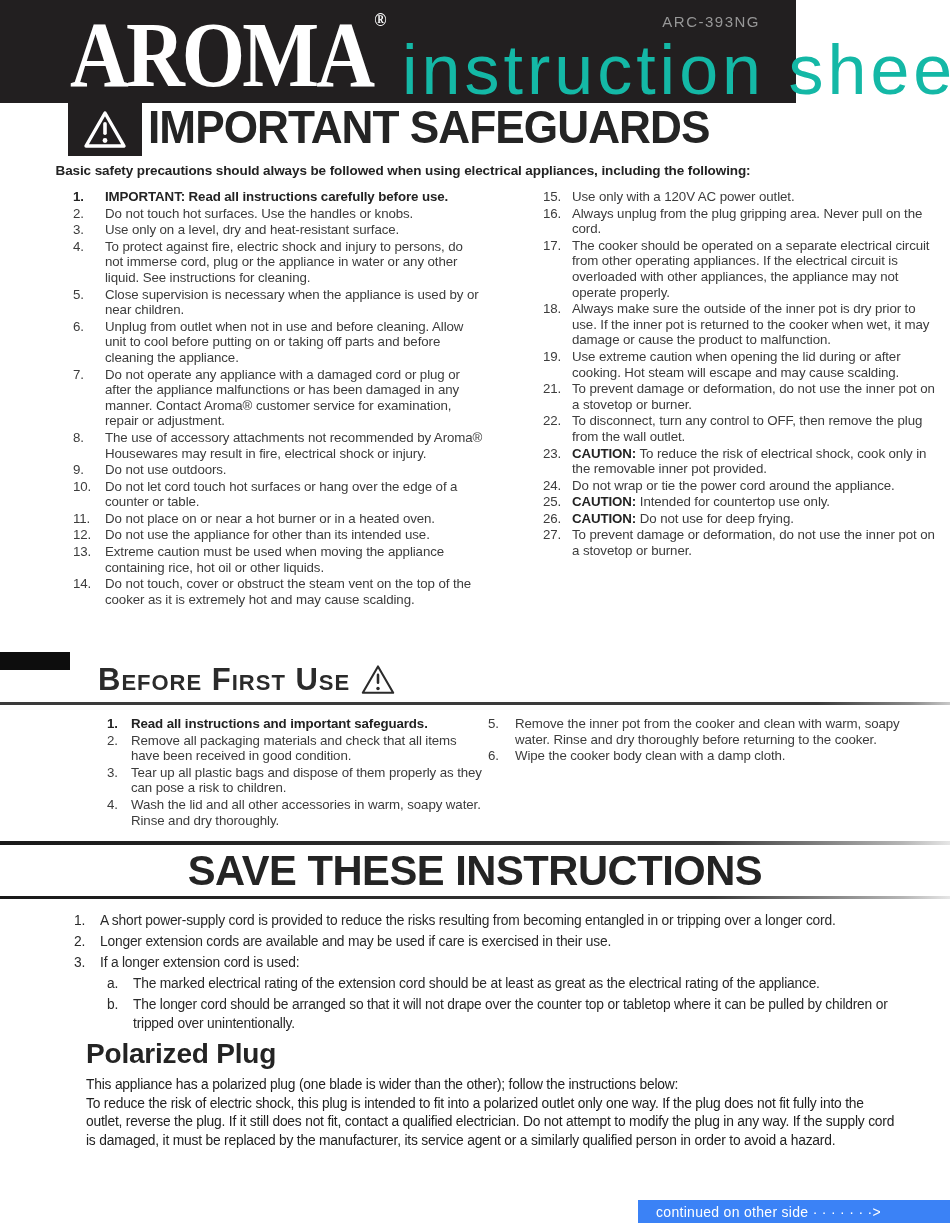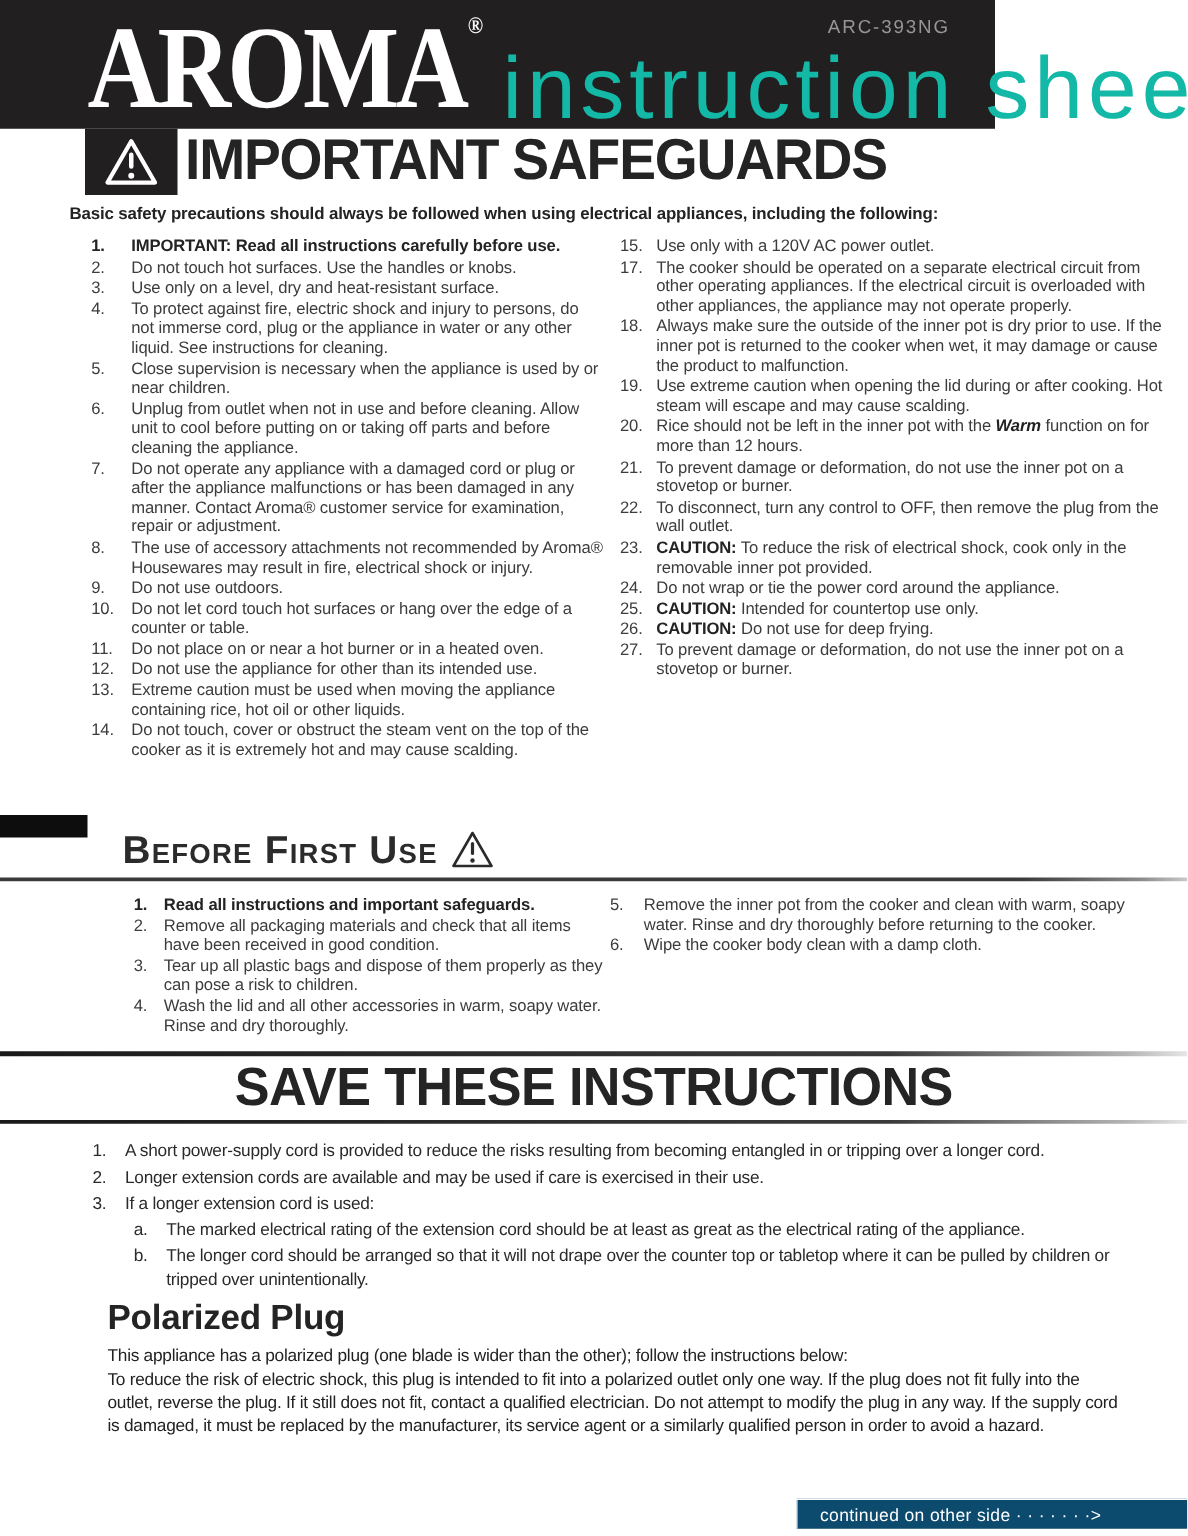--- a/index.html
+++ b/index.html
@@ -38,21 +38,21 @@
   
   .col { position:absolute; font-size:13.3px; line-height:15.6px; color:#3c3c3c; letter-spacing:-0.1px; }
   .li { display:flex; margin-bottom:1px; }
   .num { flex:0 0 32px; }
   .txt { flex:1; }
   .li.bold .num, .li.bold .txt, .seg-b { font-weight:700; color:#232323; }
   .seg-bi { font-weight:700; font-style:italic; color:#232323; }
 
   .sg-left  { left:73px;  top:189px; width:410px; }
   .sg-right { left:496px; top:189px; width:441px; }
-  .sg-right .num { flex-basis:29px; }
+  .sg-right .num { flex-basis:29px;margin-left:47px; }
 
   
   .bfu-marker { position:absolute; left:0; top:652px; width:70px; height:18px; background:#0d0d0d; }
   .bfu-title {
     position:absolute; left:98px; top:662px; font-variant:small-caps; font-weight:800;
     font-size:31px; letter-spacing:1px; color:#2b2b2b; white-space:nowrap;
     display:flex; align-items:center; gap:10px;
   }
   .bfu-rule { position:absolute; left:0; top:702px; width:950px; height:3px;
     background:linear-gradient(to right,#3a3a3a 0%,#3a3a3a 86%,#8a8a8a 96%,#c9c9c9 100%); }
@@ -78,21 +78,21 @@
   .save-list .li.sub { margin-left:33px; }
 
   
   .pp-title { position:absolute; left:86px; top:1038px; font-size:28px; font-weight:700; color:#242424; }
   .pp-body { position:absolute; left:86px; top:1076px; width:812px; font-size:13.8px;
     line-height:18.5px; color:#222222; }
   .pp-body .line1 { display:block; }
 
   
   .footer-box {
-    position:absolute; left:637px; top:1199px; width:313px; height:24px; background:#0c4a6e;
+    position:absolute; left:637px; top:1199px; width:313px; height:24px; background:#3b82f6;
     color:#ffffff; font-size:14px; line-height:24px; padding-left:18px; letter-spacing:0.3px;
     border-top:1px solid #fff; border-left:1px solid #fff;
   }
 
   .tri-icon { display:inline-block; }
 </style>
 </head>
 <body>
 
 <div id="page">
@@ -170,34 +170,34 @@
         <span class="num">14.</span>
         <span class="txt"><span>Do not touch, cover or obstruct the steam vent on the top of the cooker as it is extremely hot and may cause scalding.</span></span>
       </div>
     </div>
   <div class="col sg-right">
       <div class="li">
         <span class="num">15.</span>
         <span class="txt"><span>Use only with a 120V AC power outlet.</span></span>
       </div>
       <div class="li">
+        <span class="num">16.</span>
+        <span class="txt"><span>Always unplug from the plug gripping area. Never pull on the cord.</span></span>
+      </div>
+      <div class="li">
         <span class="num">17.</span>
         <span class="txt"><span>The cooker should be operated on a separate electrical circuit from other operating appliances. If the electrical circuit is overloaded with other appliances, the appliance may not operate properly.</span></span>
       </div>
       <div class="li">
         <span class="num">18.</span>
         <span class="txt"><span>Always make sure the outside of the inner pot is dry prior to use. If the inner pot is returned to the cooker when wet, it may damage or cause the product to malfunction.</span></span>
       </div>
       <div class="li">
         <span class="num">19.</span>
         <span class="txt"><span>Use extreme caution when opening the lid during or after cooking. Hot steam will escape and may cause scalding.</span></span>
-      </div>
-      <div class="li">
-        <span class="num">20.</span>
-        <span class="txt"><span>Rice should not be left in the inner pot with the </span><span class="seg-bi">Warm</span><span> function on for more than 12 hours.</span></span>
       </div>
       <div class="li">
         <span class="num">21.</span>
         <span class="txt"><span>To prevent damage or deformation, do not use the inner pot on a stovetop or burner.</span></span>
       </div>
       <div class="li">
         <span class="num">22.</span>
         <span class="txt"><span>To disconnect, turn any control to OFF, then remove the plug from the wall outlet.</span></span>
       </div>
       <div class="li">

